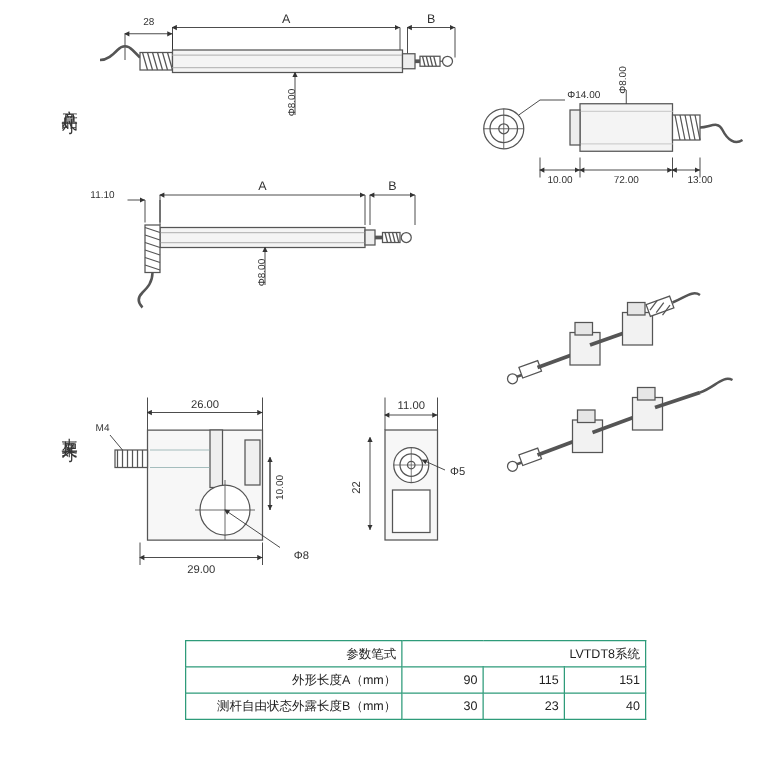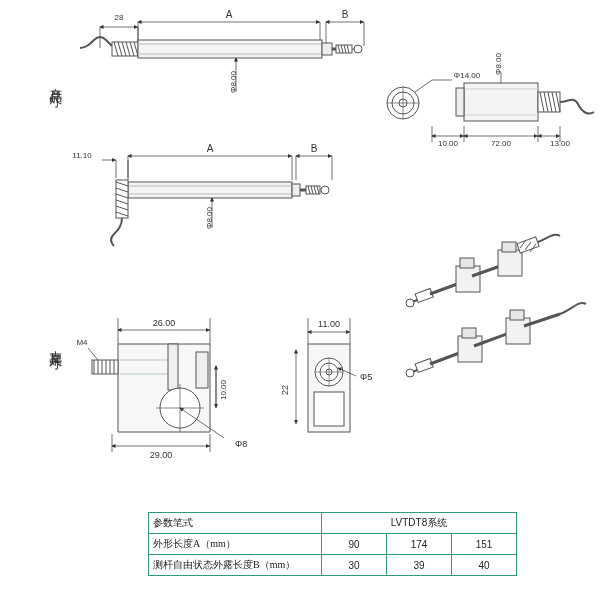--- a/index.html
+++ b/index.html
@@ -26,28 +26,27 @@
   .spec-table{
     position:absolute;
     left:128px;top:512px;
     border-collapse:collapse;
     font-size:10px;
     color:#222;
   }
   .spec-table td{
     border:1px solid #2e9b7a;
     padding:3px 4px;
-    text-align:center;
+    text-align:right;
     height:12px;
   }
   .spec-table td.rowhead{
     width:164px;
-    text-align:left;
+    text-align:right;
     white-space:nowrap;
-    font-family:Liberation Serif, serif;
   }
   .spec-table td.val{width:56px;}
   .spec-table td.span3{width:168px;}
 </style>
 </head>
 <body>
 
 <div class="canvas">
 
   <div class="vlabel" style="left:28px;top:78px;">产品尺寸</div>
@@ -339,25 +338,25 @@
 
   <table class="spec-table">
     <tbody>
         <tr>
       <td class="rowhead">参数笔式</td>
       <td class="span3" colspan="3">LVTDT8系统</td>
     </tr>
     <tr>
       <td class="rowhead">外形长度A（mm）</td>
       <td class="val">90</td>
-      <td class="val">174</td>
+      <td class="val">115</td>
       <td class="val">151</td>
     </tr>
     <tr>
       <td class="rowhead">测杆自由状态外露长度B（mm）</td>
       <td class="val">30</td>
-      <td class="val">39</td>
+      <td class="val">23</td>
       <td class="val">40</td>
     </tr>
   </tbody>
     </table>
 
 </div>
 
 </body></html>

